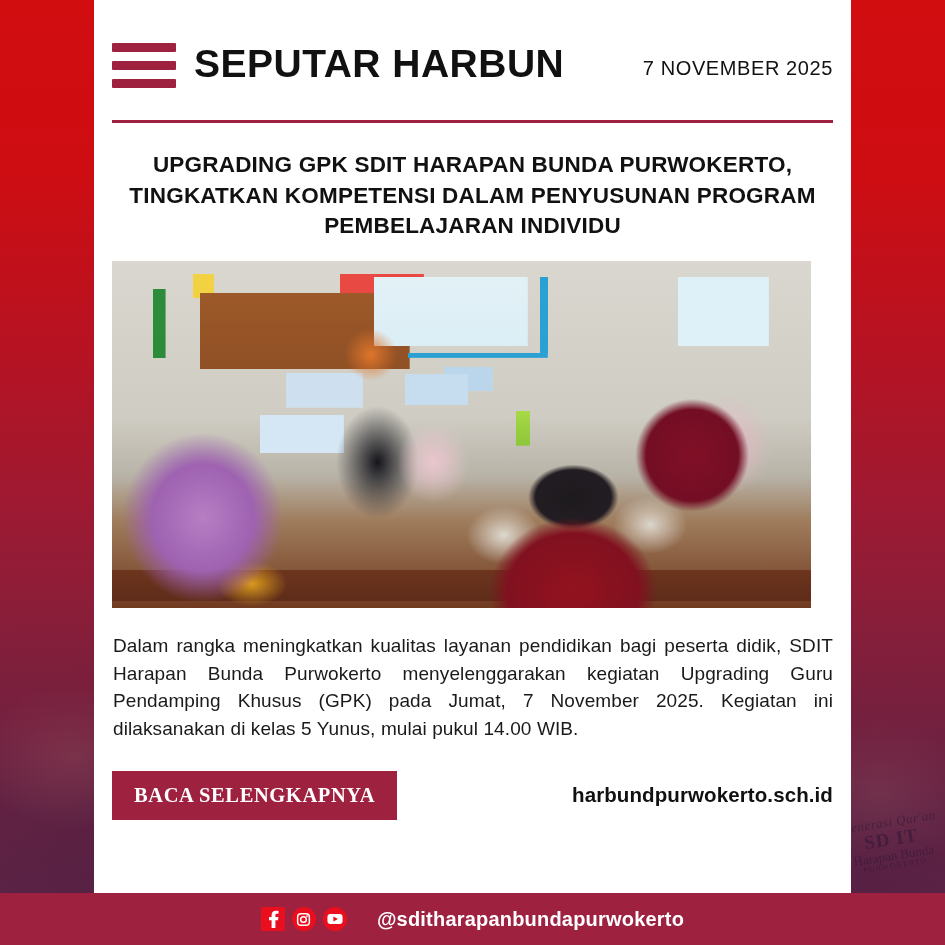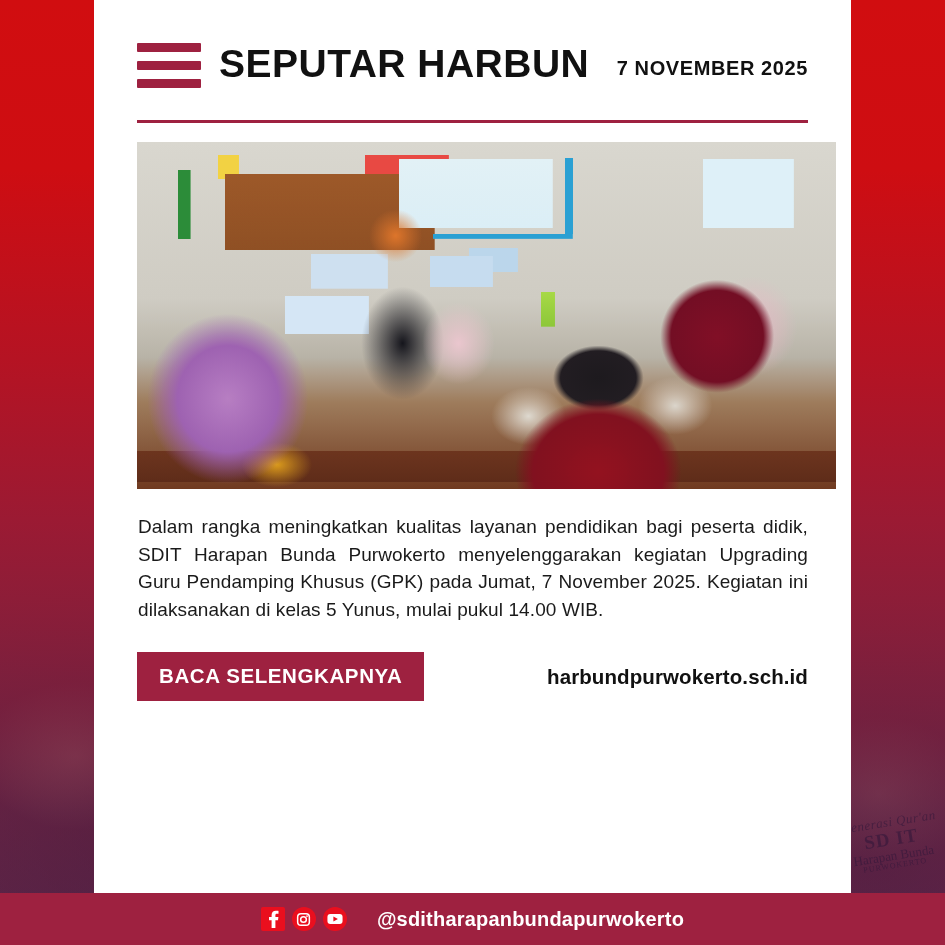--- a/index.html
+++ b/index.html
@@ -70,21 +70,21 @@
 
   
   .card {
     position: absolute;
     left: 94px;
     top: 0;
     width: 757px;
     height: 893px;
     background: #ffffff;
     box-sizing: border-box;
-    padding: 0 43px;
+    padding: 0 18px;
   }
 
   
   .header {
     display: flex;
     align-items: center;
     height: 112px;
     padding-top: 14px;
     box-sizing: border-box;
   }
@@ -108,21 +108,21 @@
     font-size: 39px;
     font-weight: bold;
     letter-spacing: 0.5px;
     color: #111111;
     white-space: nowrap;
     line-height: 1;
   }
   .date {
     margin-left: auto;
     font-size: 20px;
-    font-weight: bold;
+    font-weight: normal;
     letter-spacing: .6px;
     color: #111111;
     white-space: nowrap;
     padding-top: 10px;
   }
   .rule {
     height: 3px;
     background: #9e2140;
     margin: 8px 0 0 0;
   }
@@ -214,21 +214,21 @@
     margin-top: 28px;
   }
   .cta-btn {
     background: #9e2140;
     color: #ffffff;
     font-size: 20.5px;
     font-weight: bold;
     letter-spacing: .6px;
     padding: 14px 22px 15px 22px;
     border: none;
-    font-family: Liberation Sans, sans-serif;
+    font-family: Liberation Serif, serif;
     cursor: pointer;
     line-height: 1;
   }
   .site {
     margin-left: auto;
     margin-right: 0;
     font-size: 20.5px;
     font-weight: bold;
     color: #111111;
     letter-spacing: .1px;
@@ -290,20 +290,21 @@
         <span></span>
         <span></span>
         <span></span>
       </div>
       <div class="brand">SEPUTAR HARBUN</div>
       <div class="date">7 NOVEMBER 2025</div>
     </div>
 
     <div class="rule"></div>
 
+    <div class="headline">UPGRADING GPK SDIT HARAPAN BUNDA PURWOKERTO, TINGKATKAN KOMPETENSI DALAM PENYUSUNAN PROGRAM PEMBELAJARAN INDIVIDU</div>
 
     <div class="photo-wrap">
       <div class="photo"></div>
     </div>
 
     <div class="body-text">Dalam rangka meningkatkan kualitas layanan pendidikan bagi peserta didik, SDIT Harapan Bunda Purwokerto menyelenggarakan kegiatan Upgrading Guru Pendamping Khusus (GPK) pada Jumat, 7 November 2025. Kegiatan ini dilaksanakan di kelas 5 Yunus, mulai pukul 14.00 WIB.</div>
 
     <div class="cta-row">
       <button class="cta-btn">BACA SELENGKAPNYA</button>
       <div class="site">harbundpurwokerto.sch.id</div>

